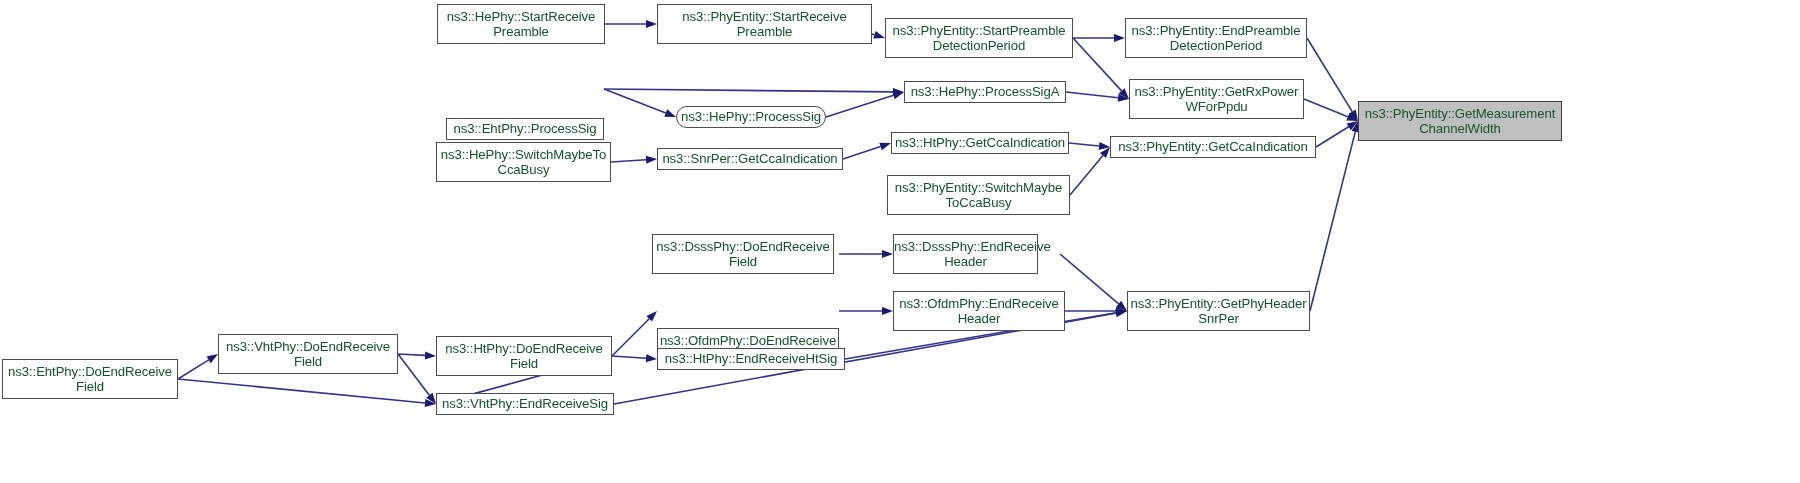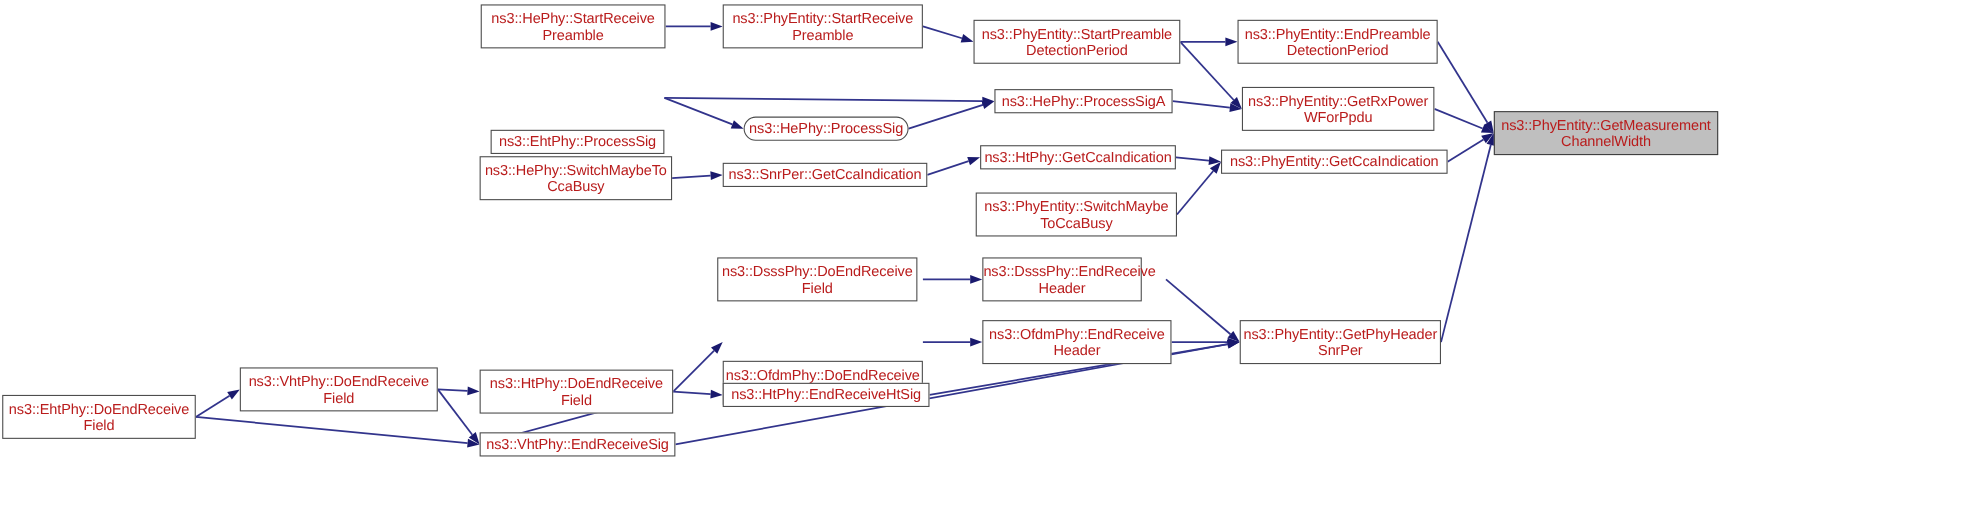--- a/index.html
+++ b/index.html
@@ -32,21 +32,21 @@
   }
   .edge-head {
     fill: #1a1a6e;
     stroke: none;
   }
   .gnode {
     position: absolute;
     box-sizing: border-box;
     border: 1.3px solid #4d4d4d;
     background: #ffffff;
-    color: #b91c1c;
+    color: #14532d;
     font-size: 13.2px;
     line-height: 15.5px;
     text-align: center;
     display: flex;
     align-items: center;
     justify-content: center;
     letter-spacing: -0.1px;
   }
   .gnode.highlight {
     background: #bfbfbf;
@@ -121,21 +121,21 @@
       <path class="edge-path" d="M178,379 L425.0512811830174,402.9390776340133"></path>
       <polygon class="edge-head" points="436,404 424.6654912317495,406.9204299310979 425.4370711342853,398.9577253369287"></polygon>
       <path class="edge-path" d="M614,404 L1116.1764196895983,312.9621695299558"></path>
       <polygon class="edge-head" points="1127,311 1116.8899358823096,316.8980169155564 1115.462903496887,309.0263221443552"></polygon>
     </svg>
   <div id="node-layer">
       <div class="gnode" style="left: 437px; top: 4px; width: 168px; height: 40px;">
         <span class="lbl">ns3::HePhy::StartReceive
 Preamble</span>
       </div>
-      <div class="gnode" style="left: 657px; top: 4px; width: 182px; height: 40px;">
+      <div class="gnode" style="left: 657px; top: 4px; width: 215px; height: 40px;">
         <span class="lbl">ns3::PhyEntity::StartReceive
 Preamble</span>
       </div>
       <div class="gnode" style="left: 885px; top: 18px; width: 188px; height: 40px;">
         <span class="lbl">ns3::PhyEntity::StartPreamble
 DetectionPeriod</span>
       </div>
       <div class="gnode" style="left: 1125px; top: 18px; width: 182px; height: 40px;">
         <span class="lbl">ns3::PhyEntity::EndPreamble
 DetectionPeriod</span>

